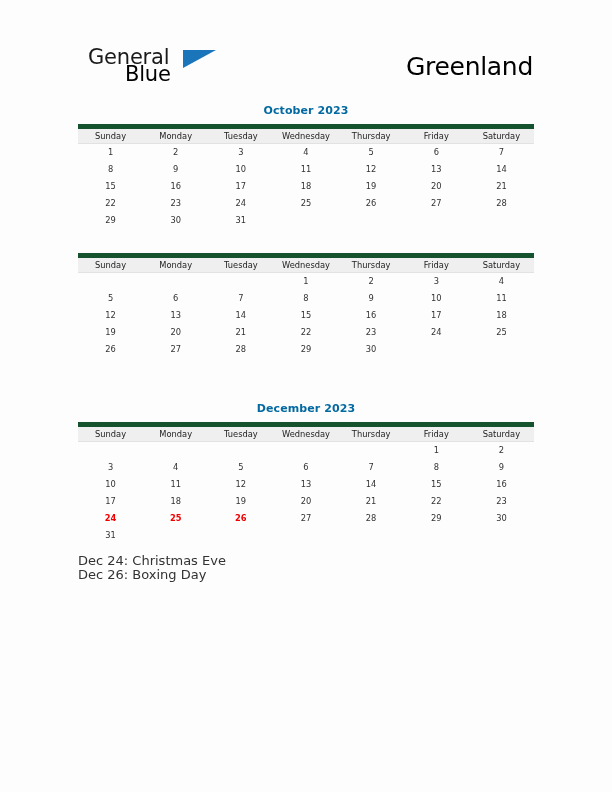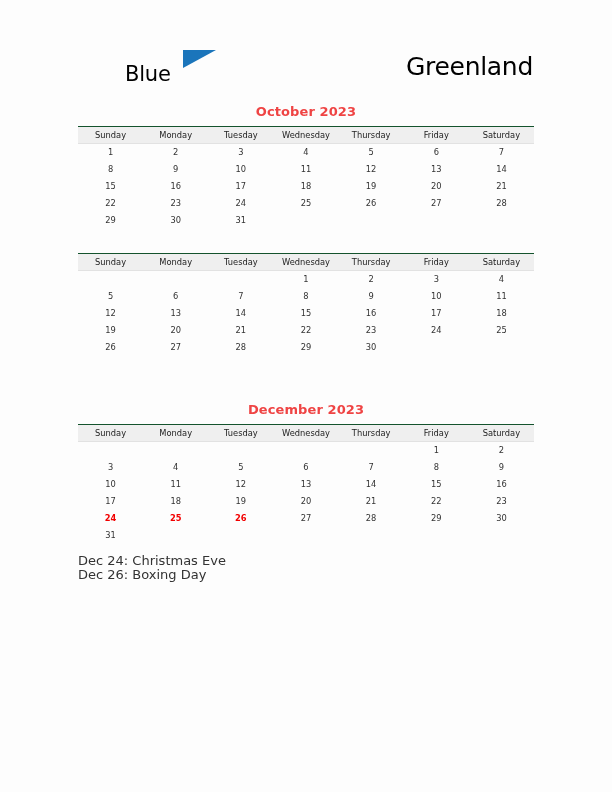--- a/index.html
+++ b/index.html
@@ -79,44 +79,44 @@
     position: absolute;
     left: 78px;
     width: 456px;
   }
   #month-0 { top: 104px; }
   #month-1 { top: 253px; }
   #month-2 { top: 402px; }
 
   .month-title {
     text-align: center;
-    font-size: 13px;
+    font-size: 11px;
     font-weight: bold;
-    color: #ef4444;
+    color: #0369a1;
     margin-bottom: 7px;
     letter-spacing: 0.1px;
   }
 
   table.cal {
     width: 456px;
     border-collapse: collapse;
     table-layout: fixed;
   }
 
   table.cal thead tr {
     background: #efefef;
   }
   table.cal thead th {
     font-size: 8.3px;
     font-weight: normal;
     color: #222222;
     text-align: center;
     height: 17px;
     vertical-align: middle;
-    border-top: 1px solid #14532d;
+    border-top: 5px solid #14532d;
     border-bottom: 1px solid #e2e2e2;
   }
 
   table.cal tbody td {
     font-size: 8.3px;
     color: #333333;
     text-align: center;
     height: 17px;
     vertical-align: middle;
     border: none;
@@ -144,20 +144,21 @@
   }
 </style>
 </head>
 <body>
 
 <div class="page">
 
   <div class="header">
 
     <div class="logo">
+      <span class="logo-general">General</span>
       <span class="logo-triangle"></span>
       <span class="logo-blue">Blue</span>
     </div>
 
     <div class="country-title">Greenland</div>
 
   </div>
 
   <div class="month-block" id="month-0">
     <div class="month-title">October 2023</div>

